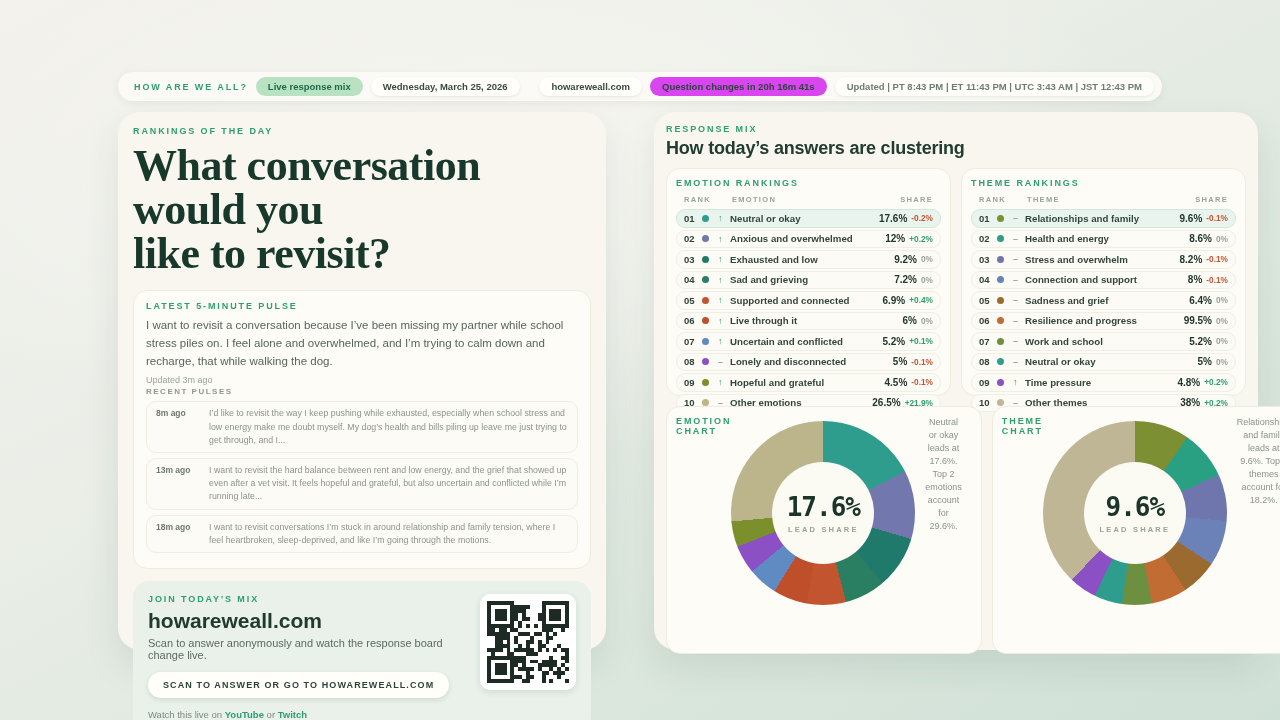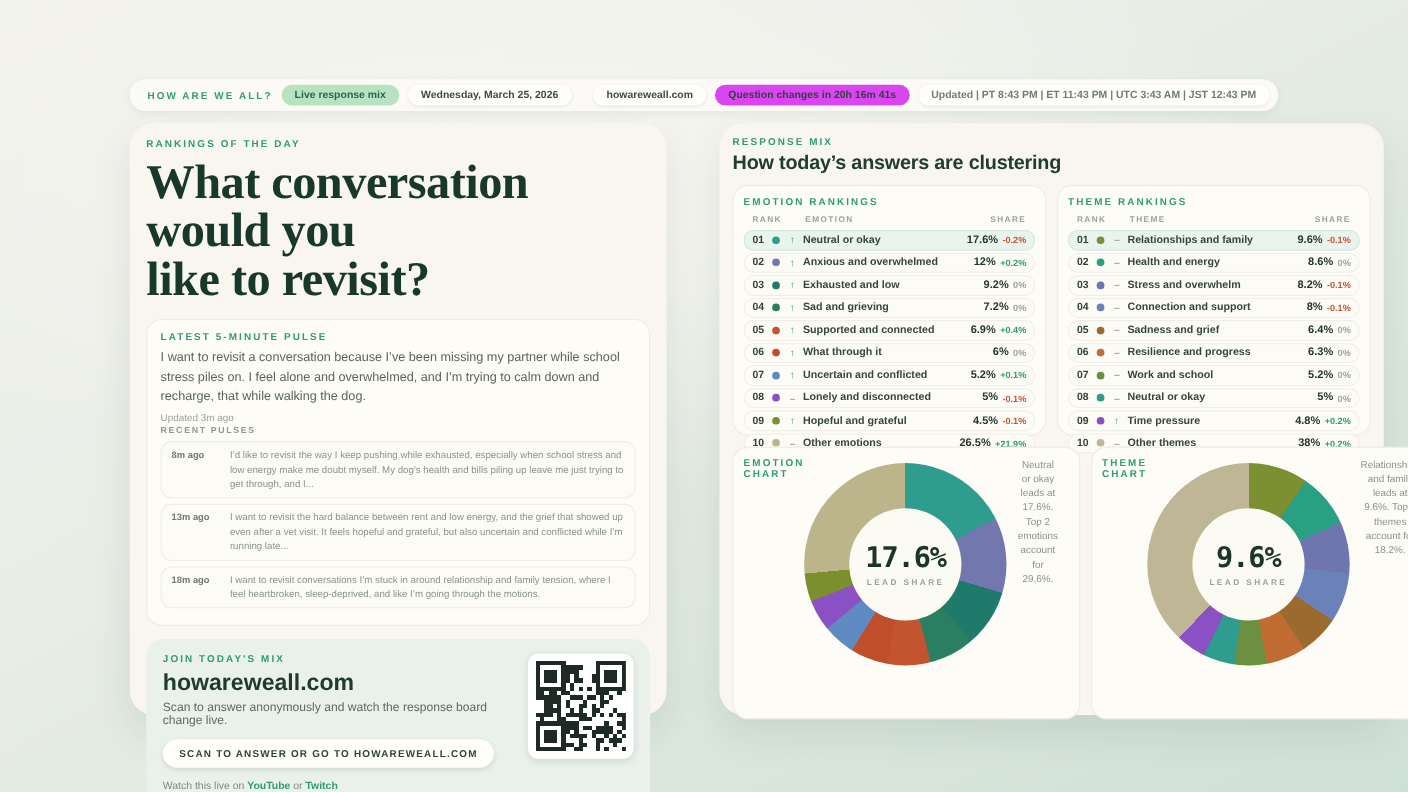--- a/index.html
+++ b/index.html
@@ -340,21 +340,21 @@
     <span class="rr-trend up">↑</span>
     <span class="rr-name">Supported and connected</span>
     <span class="rr-share">6.9%</span>
     <span class="rr-delta up">+0.4%</span>
   </div>
 
   <div class="rr">
     <span class="rr-rank">06</span>
     <span class="rr-dot" style="background: rgb(191, 78, 43);"></span>
     <span class="rr-trend up">↑</span>
-    <span class="rr-name">What through it</span>
+    <span class="rr-name">Live through it</span>
     <span class="rr-share">6%</span>
     <span class="rr-delta flat">0%</span>
   </div>
 
   <div class="rr">
     <span class="rr-rank">07</span>
     <span class="rr-dot" style="background: rgb(95, 138, 194);"></span>
     <span class="rr-trend up">↑</span>
     <span class="rr-name">Uncertain and conflicted</span>
     <span class="rr-share">5.2%</span>
@@ -440,21 +440,21 @@
     <span class="rr-name">Sadness and grief</span>
     <span class="rr-share">6.4%</span>
     <span class="rr-delta flat">0%</span>
   </div>
 
   <div class="rr">
     <span class="rr-rank">06</span>
     <span class="rr-dot" style="background: rgb(192, 108, 51);"></span>
     <span class="rr-trend flat">–</span>
     <span class="rr-name">Resilience and progress</span>
-    <span class="rr-share">6.3%</span>
+    <span class="rr-share">99.5%</span>
     <span class="rr-delta flat">0%</span>
   </div>
 
   <div class="rr">
     <span class="rr-rank">07</span>
     <span class="rr-dot" style="background: rgb(109, 144, 64);"></span>
     <span class="rr-trend flat">–</span>
     <span class="rr-name">Work and school</span>
     <span class="rr-share">5.2%</span>
     <span class="rr-delta flat">0%</span>

